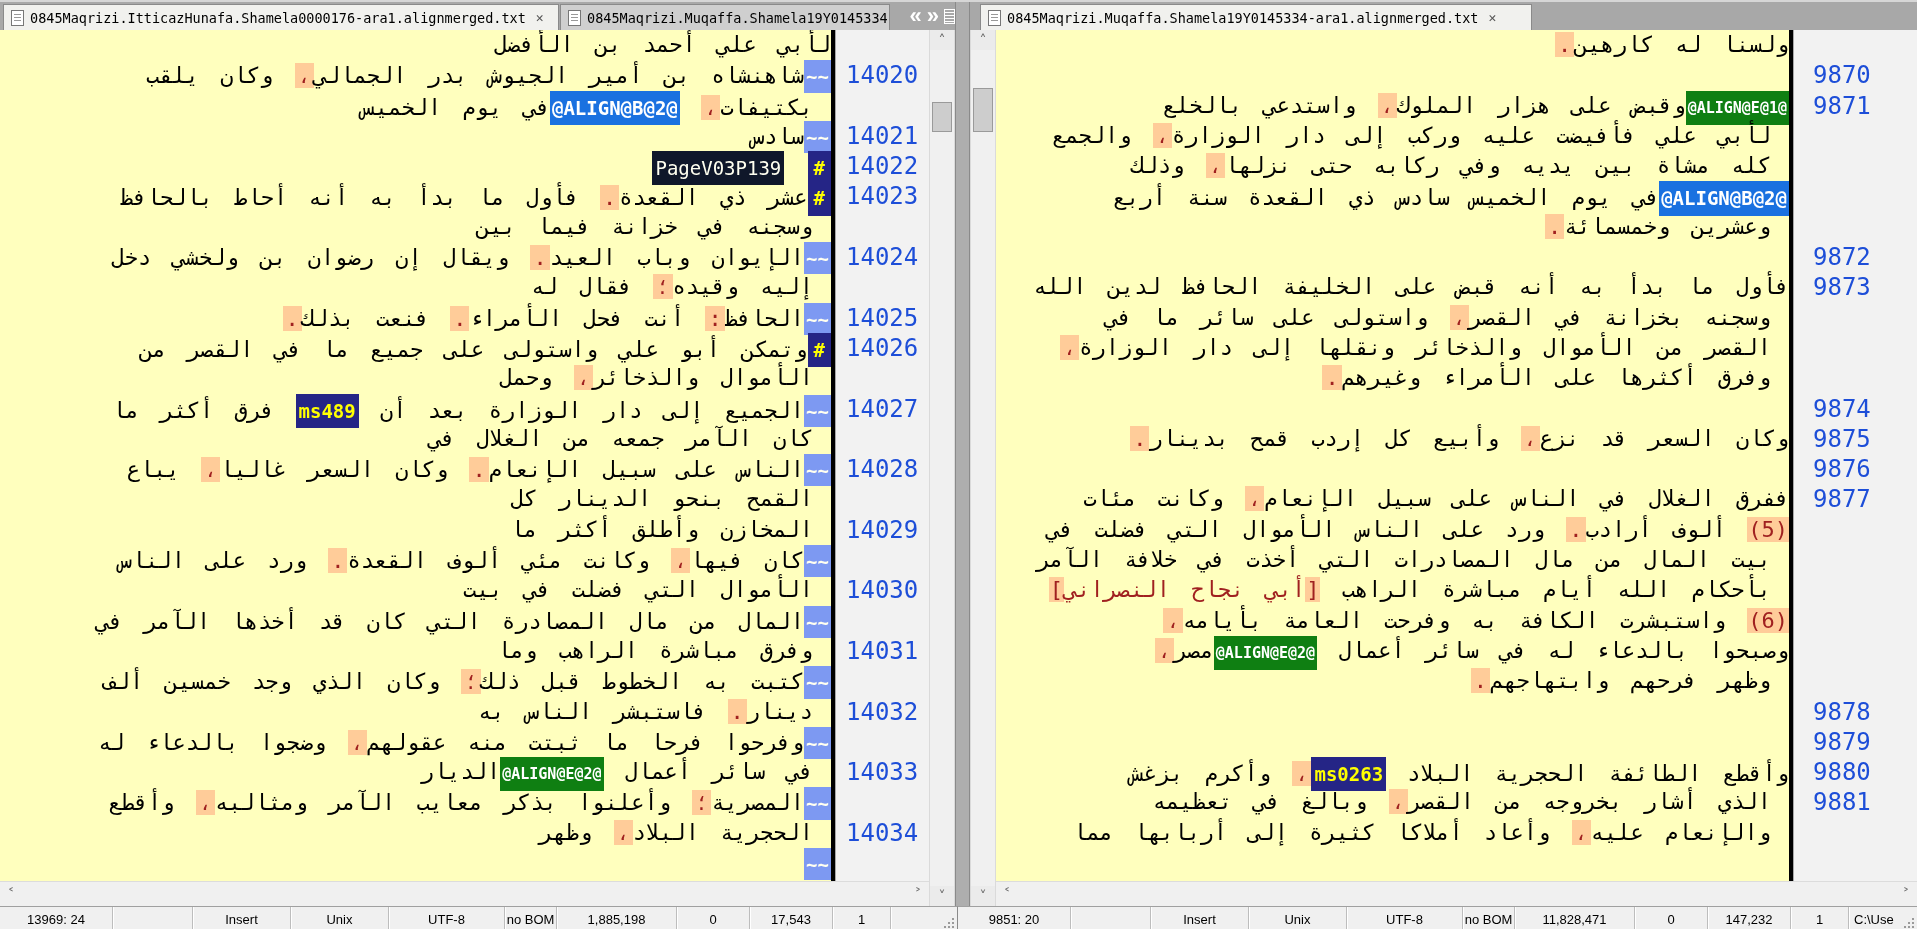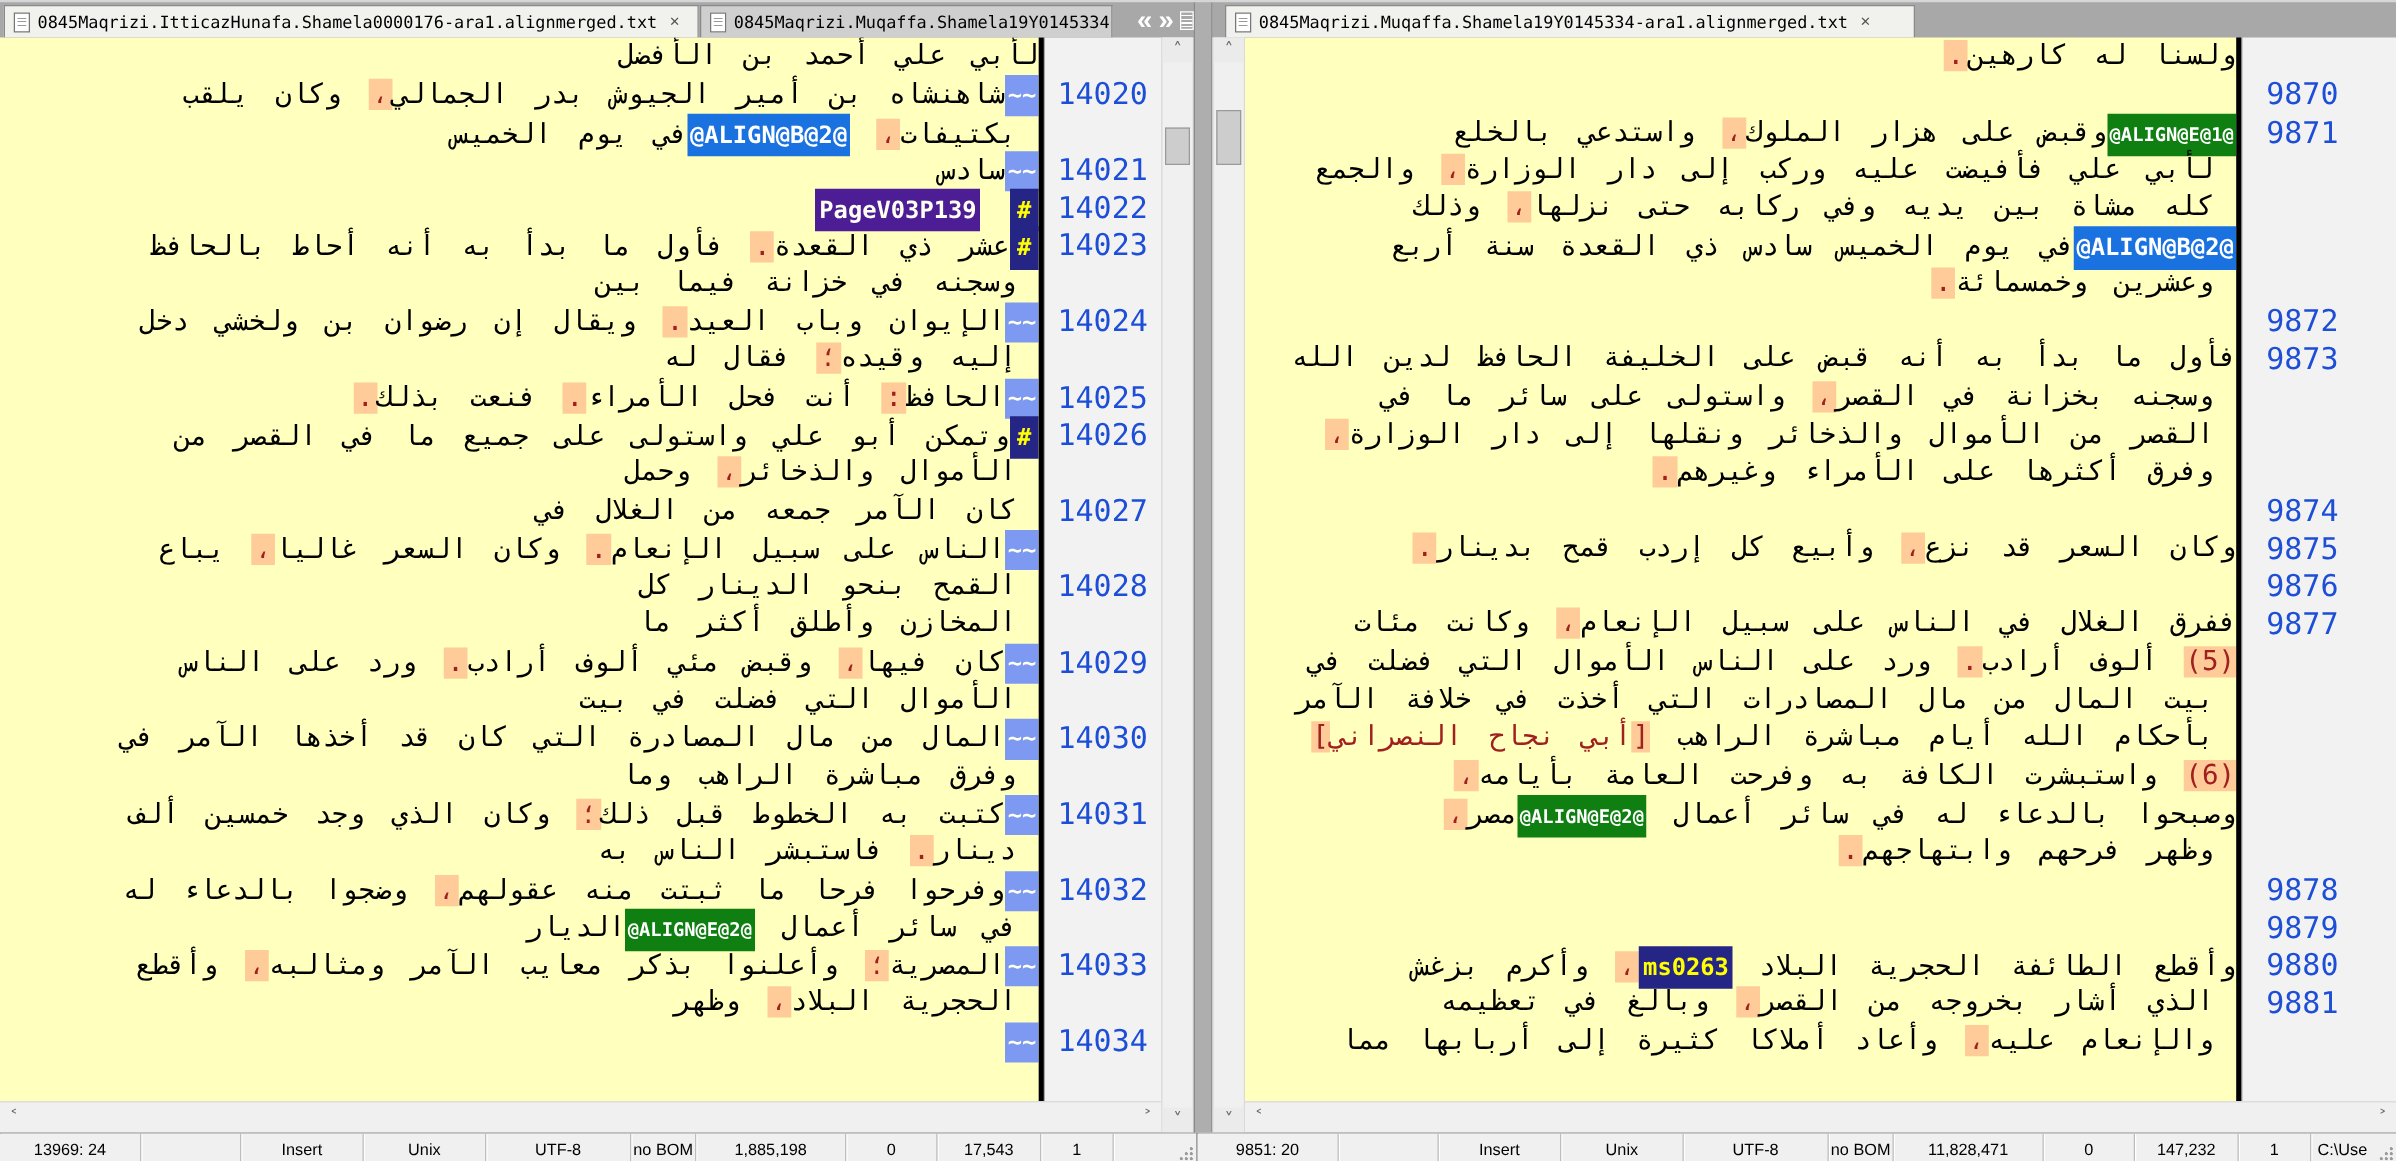--- a/index.html
+++ b/index.html
@@ -31,21 +31,21 @@
         letter-spacing:2px;word-spacing:8px;padding-left:2px;}
   .trow.wrap{padding-right:18px;}
   .ltr{direction:ltr;unicode-bidi:embed;display:inline-block;letter-spacing:0;word-spacing:0;
        font-family:"DejaVu Sans Mono",monospace;}
   .seg-h{background:#ffcc99;color:#a02020;padding:0 3px;}
   .seg-r{color:#a02020;}
   .seg-rb{background:#ffcc99;color:#a02020;padding:0 1px;}
   .seg-t{background:#7d99f2;color:#fffff0;font-size:19px;font-weight:bold;padding:1px 2px;}
   .seg-ab{background:#1a71e0;color:#fff;font-weight:bold;font-size:19px;padding:2px 2px;}
   .seg-ae{background:#0f7f12;color:#fff;font-weight:bold;font-size:15px;padding:2px 2px;}
-  .seg-pg{background:#4c1d95;color:#fffff0;font-weight:bold;font-size:19px;padding:2px 3px;}
+  .seg-pg{background:#0f172a;color:#fffff0;font-weight:normal;font-size:19px;padding:2px 3px;}
   .seg-hs{background:#252586;color:#ffff00;font-weight:bold;font-size:19px;padding:2px 6px;}
   .seg-ms{background:#252586;color:#ffff00;font-weight:bold;font-size:19px;padding:2px 3px;}
 
   .vline{position:absolute;top:28px;height:851px;width:4px;background:#000;}
   .gutter{position:absolute;top:28px;height:851px;background:#f2f2f2;box-sizing:border-box;
           font:24px "DejaVu Sans Mono",monospace;color:#1d4ed8;overflow:hidden;}
   .grow{height:30.3px;line-height:30.3px;text-align:left;}
 
   
   .vscroll{position:absolute;top:28px;height:876px;width:26px;background:#f0f0f0;
@@ -105,25 +105,26 @@
       <div class="trow wrap"><span class="seg-p">بكتيفات</span><span class="seg-h">،</span><span class="seg-p"> </span><span class="seg-ab ltr">@ALIGN@B@2@</span><span class="seg-p">في يوم الخميس</span></div>
       <div class="trow"><span class="seg-t ltr">~~</span><span class="seg-p">سادس</span></div>
       <div class="trow"><span class="seg-hs ltr">#</span><span class="seg-p">  </span><span class="seg-pg ltr">PageV03P139</span></div>
       <div class="trow"><span class="seg-hs ltr">#</span><span class="seg-p">عشر ذي القعدة</span><span class="seg-h">.</span><span class="seg-p"> فأول ما بدأ به أنه أحاط بالحافظ</span></div>
       <div class="trow wrap"><span class="seg-p">وسجنه في خزانة فيما بين</span></div>
       <div class="trow"><span class="seg-t ltr">~~</span><span class="seg-p">الإيوان وباب العيد</span><span class="seg-h">.</span><span class="seg-p"> ويقال إن رضوان بن ولخشي دخل</span></div>
       <div class="trow wrap"><span class="seg-p">إليه وقيده</span><span class="seg-h">؛</span><span class="seg-p"> فقال له</span></div>
       <div class="trow"><span class="seg-t ltr">~~</span><span class="seg-p">الحافظ</span><span class="seg-h">:</span><span class="seg-p"> أنت فحل الأمراء</span><span class="seg-h">.</span><span class="seg-p"> فنعت بذلك</span><span class="seg-h">.</span></div>
       <div class="trow"><span class="seg-hs ltr">#</span><span class="seg-p">وتمكن أبو علي واستولى على جميع ما في القصر من</span></div>
       <div class="trow wrap"><span class="seg-p">الأموال والذخائر</span><span class="seg-h">،</span><span class="seg-p"> وحمل</span></div>
+      <div class="trow"><span class="seg-t ltr">~~</span><span class="seg-p">الجميع إلى دار الوزارة بعد أن </span><span class="seg-ms ltr">ms489</span><span class="seg-p"> فرق أكثر ما</span></div>
       <div class="trow wrap"><span class="seg-p">كان الآمر جمعه من الغلال في</span></div>
       <div class="trow"><span class="seg-t ltr">~~</span><span class="seg-p">الناس على سبيل الإنعام</span><span class="seg-h">.</span><span class="seg-p"> وكان السعر غاليا</span><span class="seg-h">،</span><span class="seg-p"> يباع</span></div>
       <div class="trow wrap"><span class="seg-p">القمح بنحو الدينار كل</span></div>
       <div class="trow wrap"><span class="seg-p">المخازن وأطلق أكثر ما</span></div>
-      <div class="trow"><span class="seg-t ltr">~~</span><span class="seg-p">كان فيها</span><span class="seg-h">،</span><span class="seg-p"> وقبض مئي ألوف أرادب</span><span class="seg-h">.</span><span class="seg-p"> ورد على الناس</span></div>
+      <div class="trow"><span class="seg-t ltr">~~</span><span class="seg-p">كان فيها</span><span class="seg-h">،</span><span class="seg-p"> وكانت مئي ألوف القعدة</span><span class="seg-h">.</span><span class="seg-p"> ورد على الناس</span></div>
       <div class="trow wrap"><span class="seg-p">الأموال التي فضلت في بيت</span></div>
       <div class="trow"><span class="seg-t ltr">~~</span><span class="seg-p">المال من مال المصادرة التي كان قد أخذها الآمر في</span></div>
       <div class="trow wrap"><span class="seg-p">وفرق مباشرة الراهب وما</span></div>
       <div class="trow"><span class="seg-t ltr">~~</span><span class="seg-p">كتبت به الخطوط قبل ذلك</span><span class="seg-h">؛</span><span class="seg-p"> وكان الذي وجد خمسين ألف</span></div>
       <div class="trow wrap"><span class="seg-p">دينار</span><span class="seg-h">.</span><span class="seg-p"> فاستبشر الناس به</span></div>
       <div class="trow"><span class="seg-t ltr">~~</span><span class="seg-p">وفرحوا فرحا ما ثبتت منه عقولهم</span><span class="seg-h">،</span><span class="seg-p"> وضجوا بالدعاء له</span></div>
       <div class="trow wrap"><span class="seg-p">في سائر أعمال </span><span class="seg-ae ltr">@ALIGN@E@2@</span><span class="seg-p">الديار</span></div>
       <div class="trow"><span class="seg-t ltr">~~</span><span class="seg-p">المصرية</span><span class="seg-h">؛</span><span class="seg-p"> وأعلنوا بذكر معايب الآمر ومثالبه</span><span class="seg-h">،</span><span class="seg-p"> وأقطع</span></div>
       <div class="trow wrap"><span class="seg-p">الحجرية البلاد</span><span class="seg-h">،</span><span class="seg-p"> وظهر</span></div>
       <div class="trow"><span class="seg-t ltr">~~</span></div>

